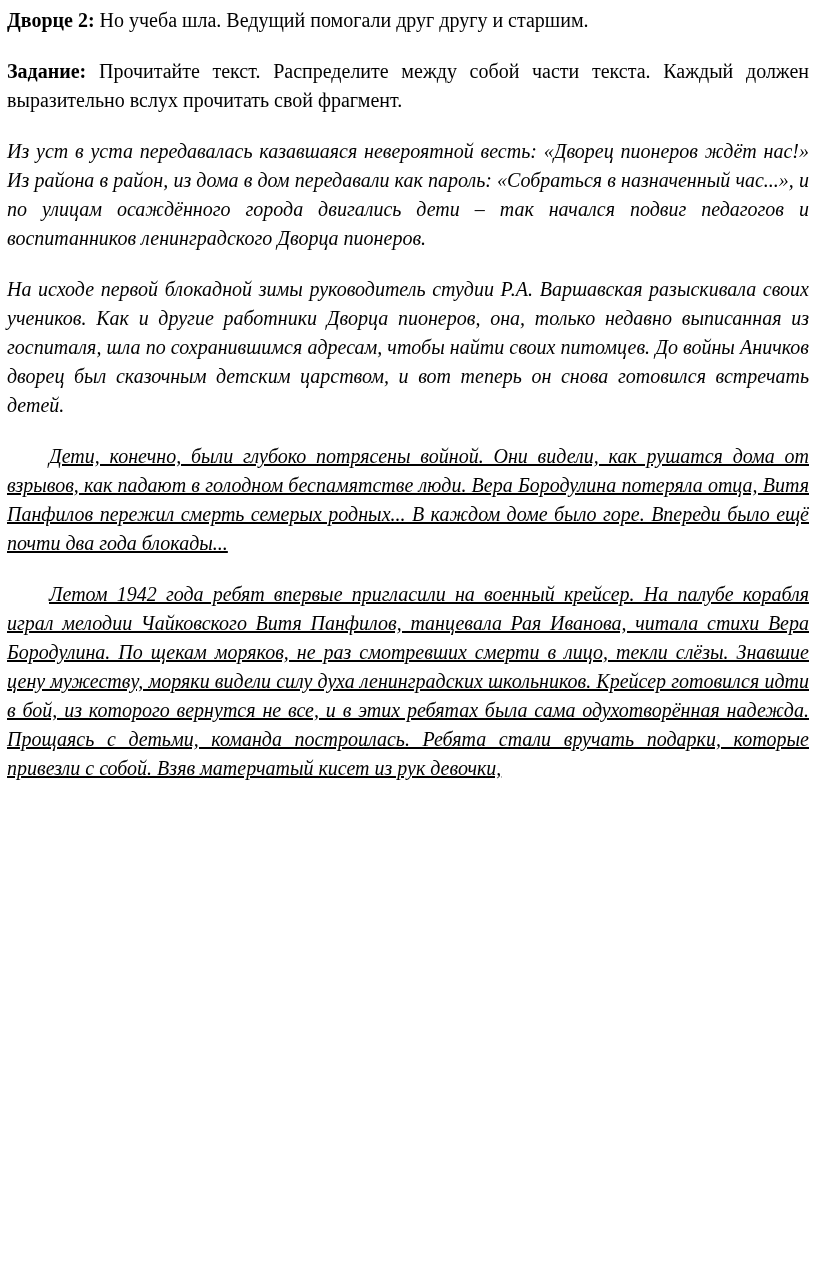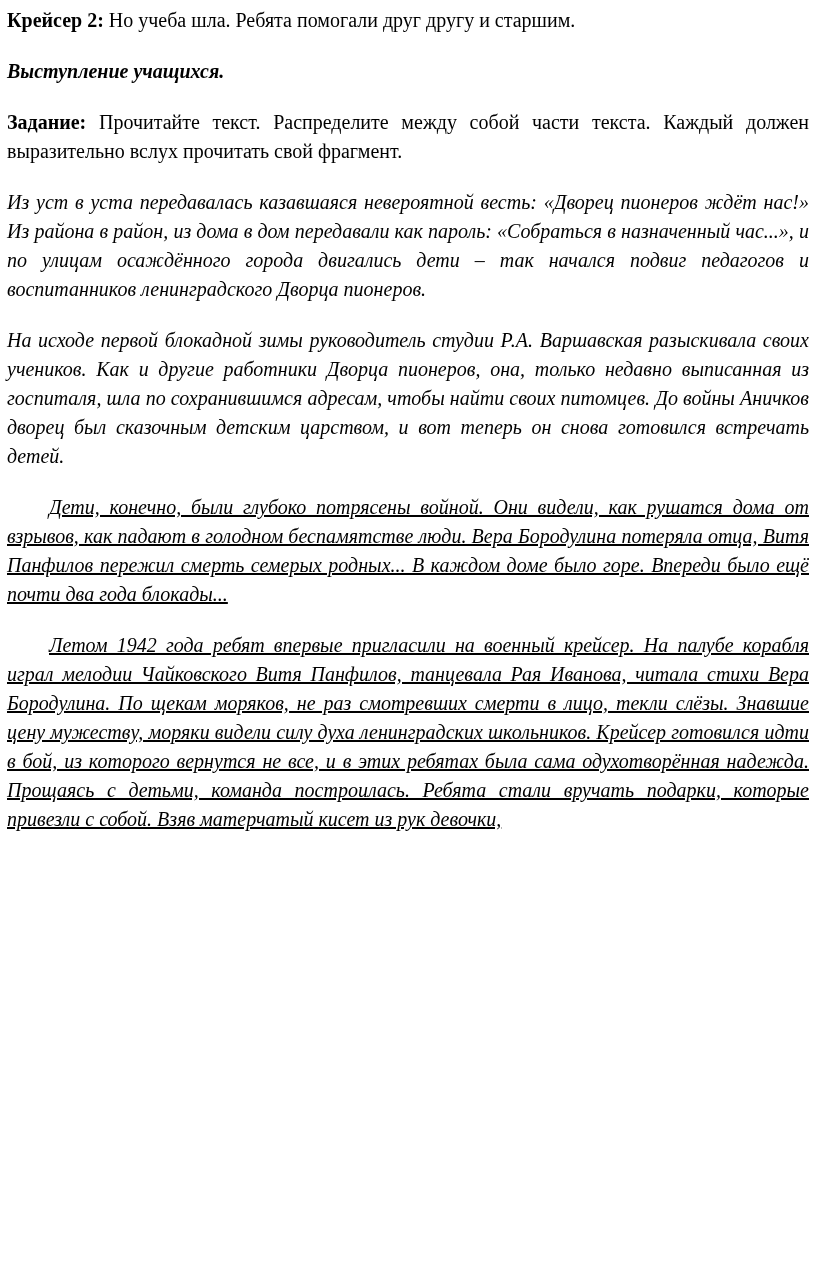--- a/index.html
+++ b/index.html
@@ -42,28 +42,25 @@
   .underline {
     text-decoration: underline;
   }
 </style>
 </head>
 <body>
 
 <div class="doc-page">
 
   <p>
-    <span class="bold">Крейсер 2:</span>
-    <span>Но учеба шла. Ребята помогали друг другу и старшим.</span>
+    <span class="bold">Дворце 2:</span>
+    <span>Но учеба шла. Ведущий помогали друг другу и старшим.</span>
   </p>
 
 
-  <p class="bold-italic">
-    <span>Выступление учащихся.</span>
-  </p>
 
 
   <p class="justify">
     <span class="bold">Задание:</span>
     <span>Прочитайте текст. Распределите между собой части текста. Каждый должен выразительно вслух прочитать свой фрагмент.</span>
   </p>
 
   <p class="justify italic">
     <span>Из уст в уста передавалась казавшаяся невероятной весть: «Дворец пионеров ждёт нас!» Из района в район, из дома в дом передавали как пароль: «Собраться в назначенный час...», и по улицам осаждённого города двигались дети – так начался подвиг педагогов и воспитанников ленинградского Дворца пионеров.</span>
   </p>

